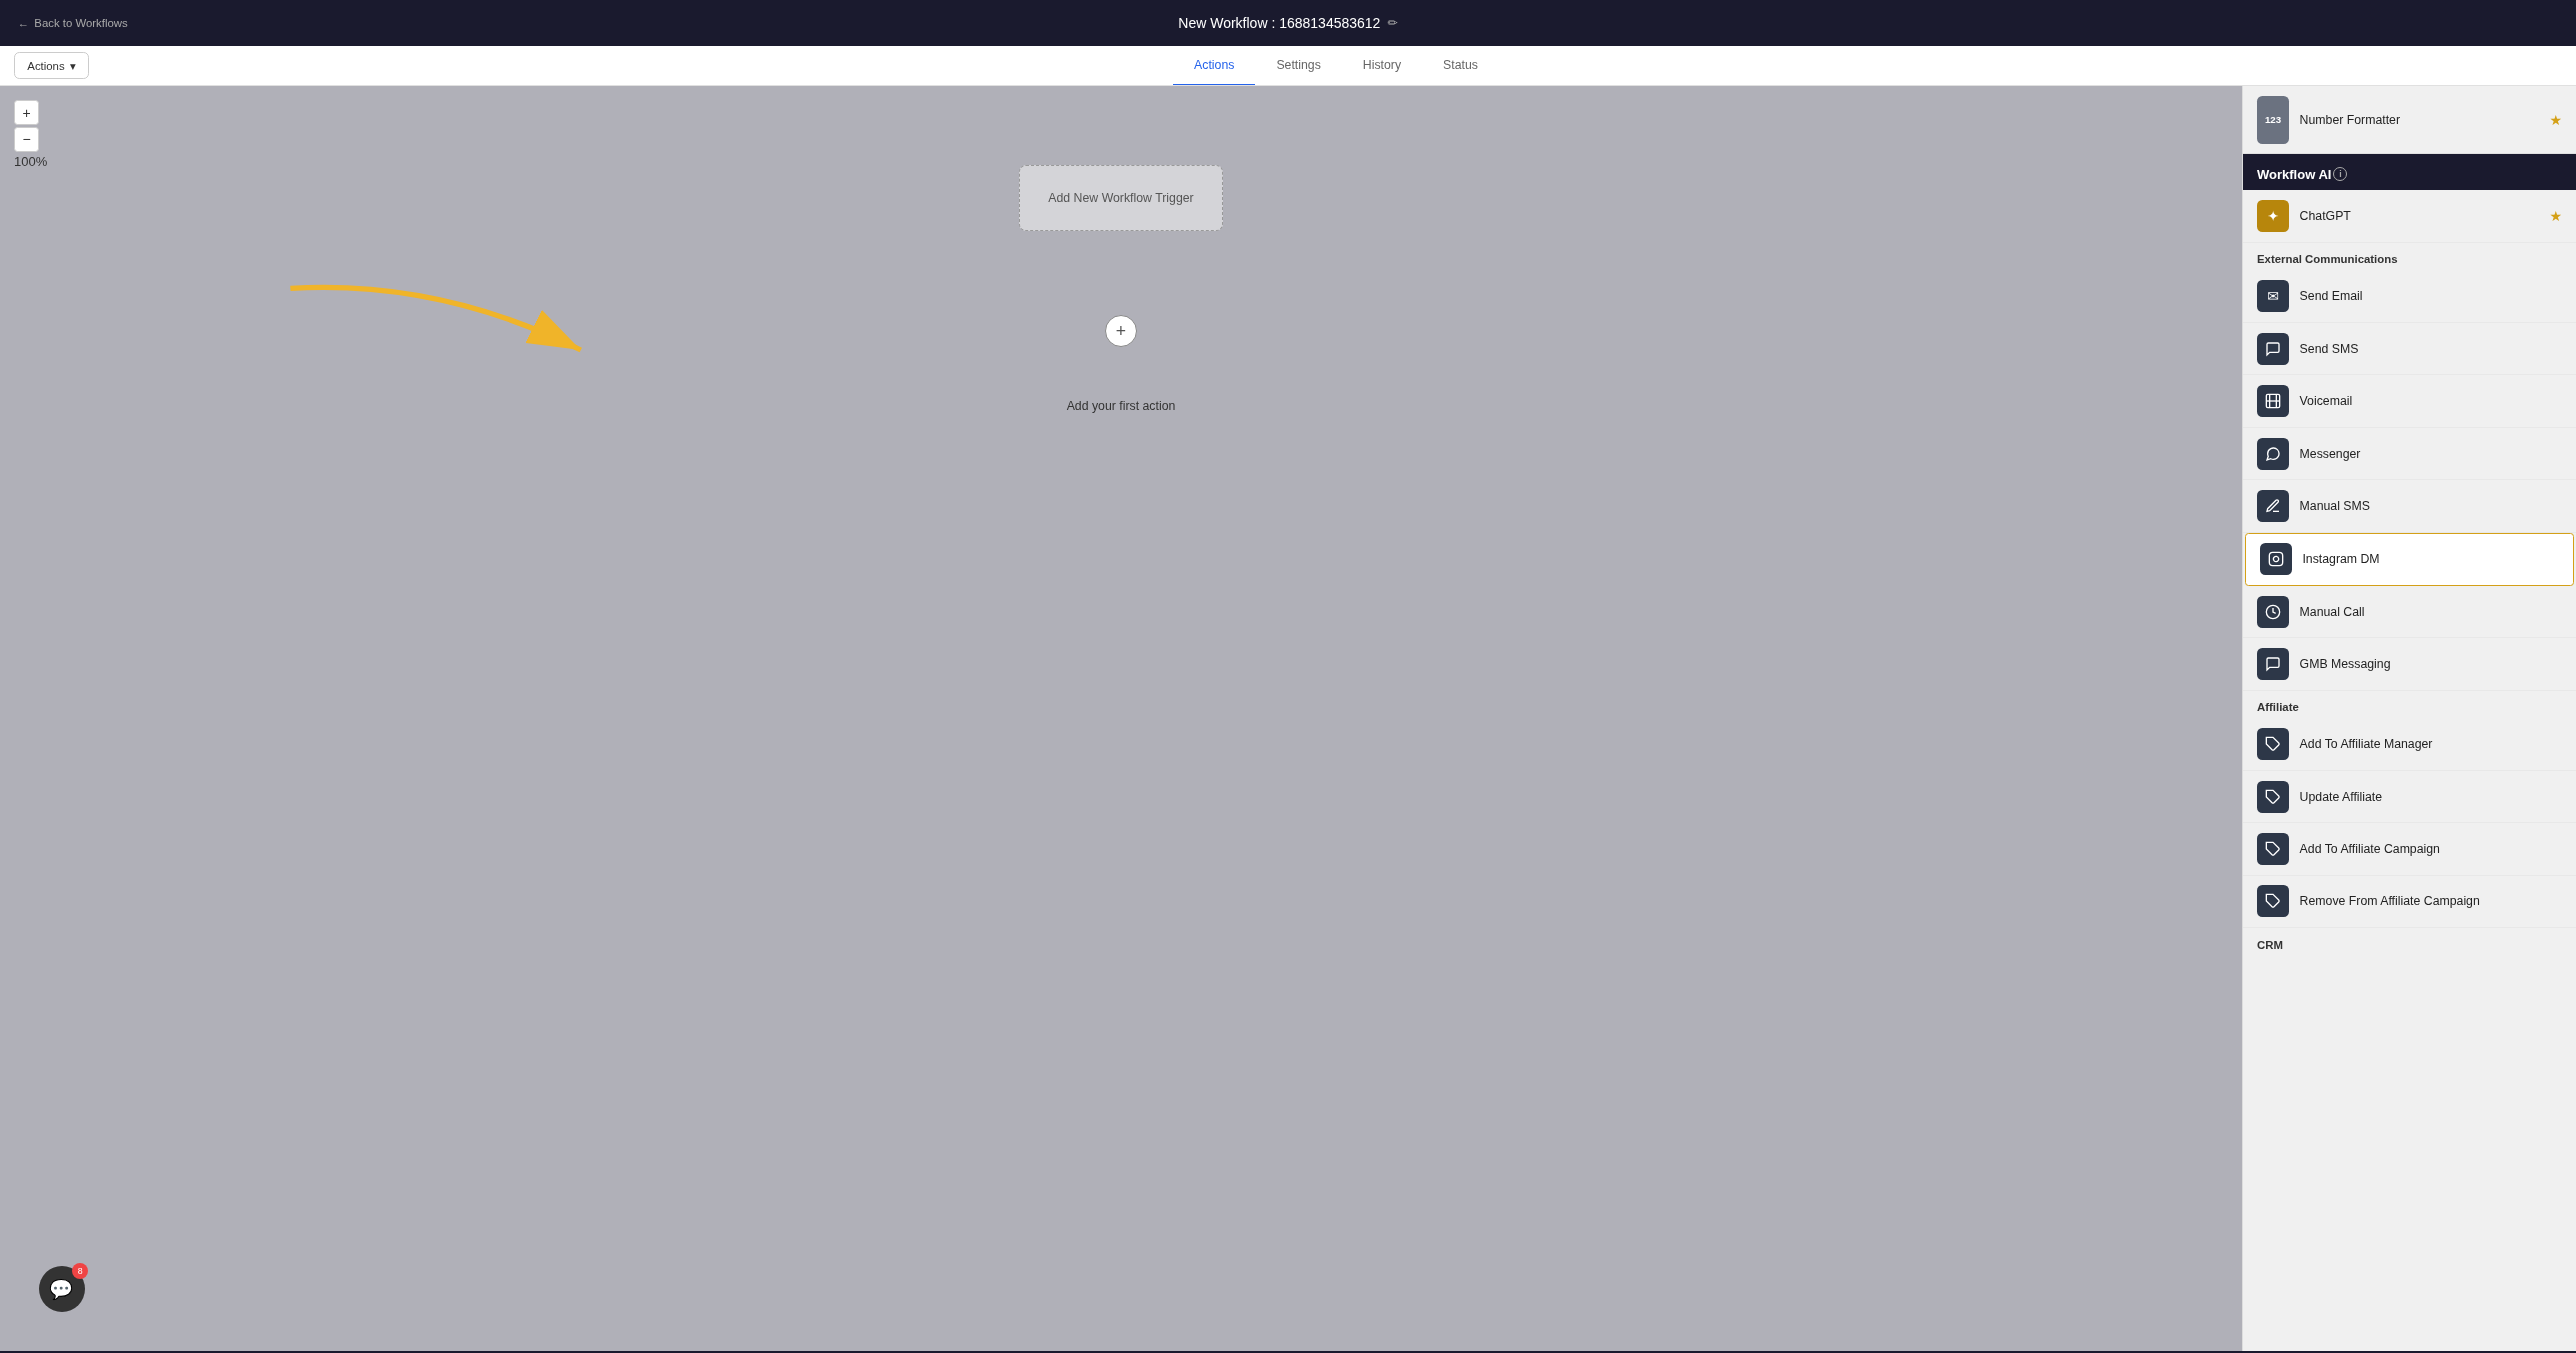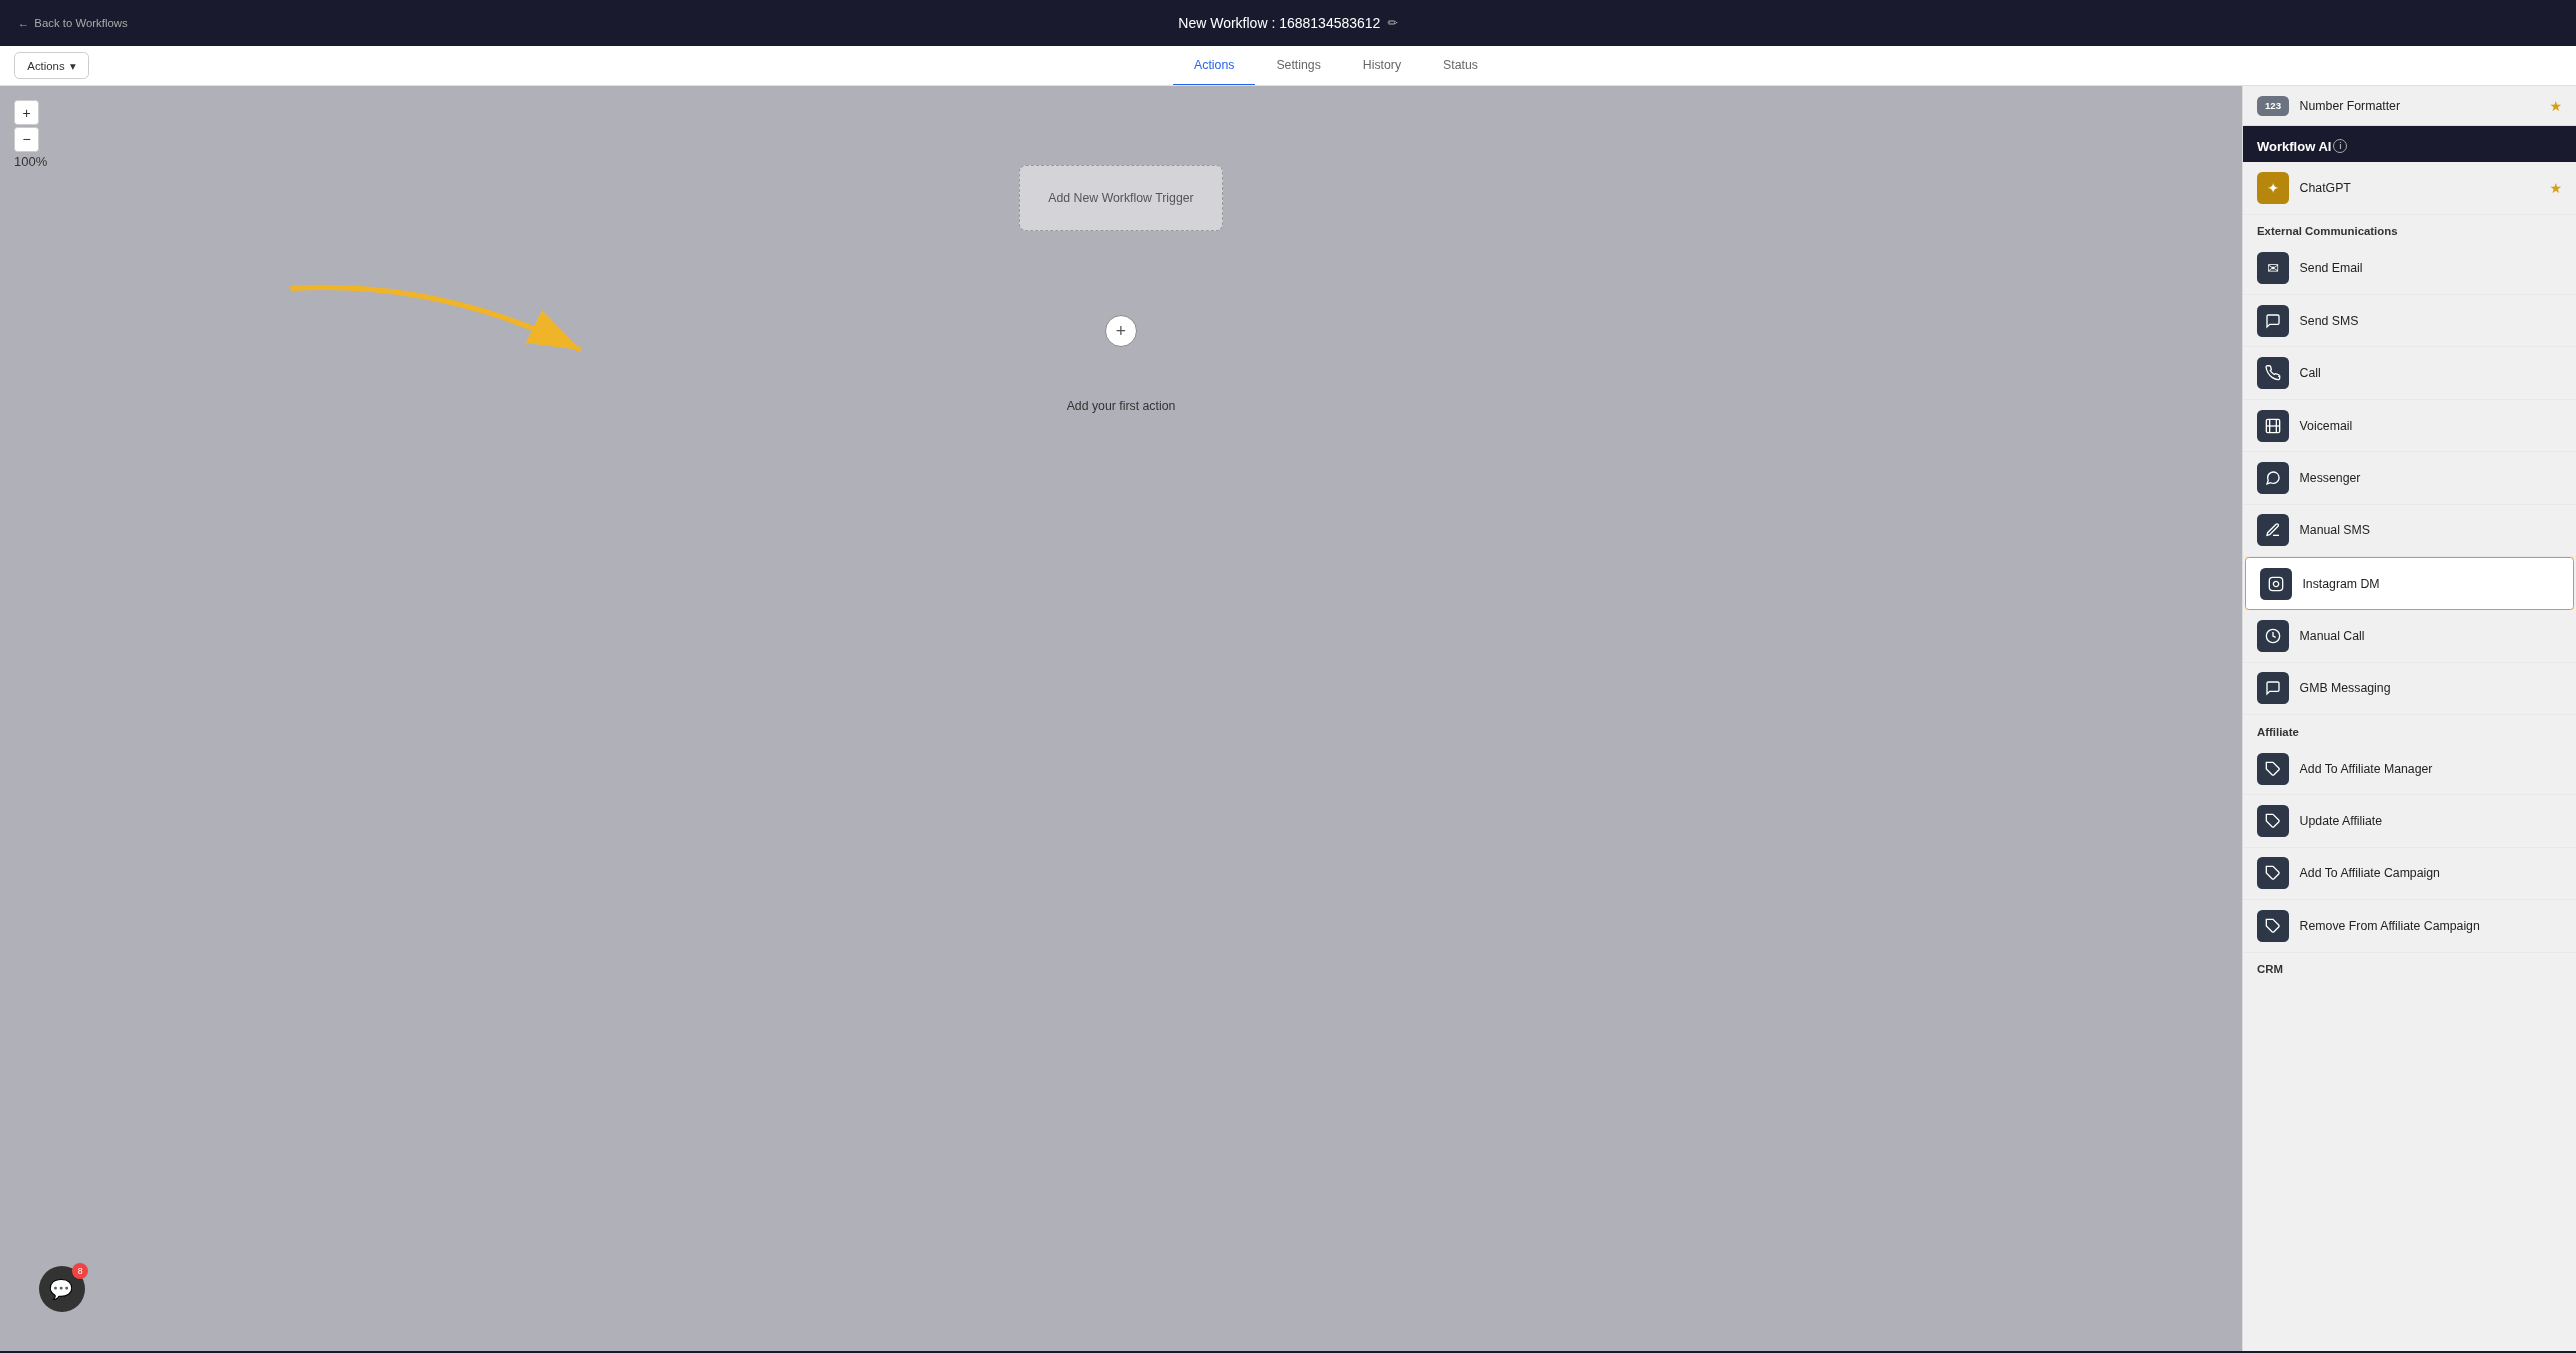--- a/index.html
+++ b/index.html
@@ -300,21 +300,21 @@
     .number-formatter-row {
       display: flex;
       align-items: center;
       gap: 10.6px;
       padding: 9.7px 14px;
       background: #f0f0f0;
       border-bottom: 0.9px solid #e0e0e0;
     }
     .num-icon {
       width: 32px;
-      height: 20px;
+      height: 48px;
       background: #6b7280;
       border-radius: 5.3px;
       display: flex;
       align-items: center;
       justify-content: center;
       color: #fff;
       font-size: 9.7px;
       font-weight: bold;
     }
 
@@ -429,28 +429,20 @@
 
       <div class="action-item">
         <div class="action-icon">
           <svg width="16" height="16" viewBox="0 0 24 24" fill="none" stroke="white" stroke-width="2">
               <path d="M21 15a2 2 0 0 1-2 2H7l-4 4V5a2 2 0 0 1 2-2h14a2 2 0 0 1 2 2z"></path>
             </svg>
         </div>
         <span class="action-label">Send SMS</span>
       </div>
 
-      <div class="action-item">
-        <div class="action-icon">
-          <svg width="16" height="16" viewBox="0 0 24 24" fill="none" stroke="white" stroke-width="2">
-              <path d="M22 16.92v3a2 2 0 0 1-2.18 2 19.79 19.79 0 0 1-8.63-3.07A19.5 19.5 0 0 1 4.69 12 19.79 19.79 0 0 1 1.61 3.38 2 2 0 0 1 3.6 1.18h3a2 2 0 0 1 2 1.72 12.84 12.84 0 0 0 .7 2.81 2 2 0 0 1-.45 2.11L7.91 8.27a16 16 0 0 0 6 6l.54-.54a2 2 0 0 1 2.11-.45 12.84 12.84 0 0 0 2.81.7A2 2 0 0 1 21 16.92z"></path>
-            </svg>
-        </div>
-        <span class="action-label">Call</span>
-      </div>
 
       <div class="action-item">
         <div class="action-icon">
           <svg width="16" height="16" viewBox="0 0 24 24" fill="none" stroke="white" stroke-width="2">
               <rect x="2" y="2" width="20" height="20" rx="2.18" ry="2.18"></rect>
               <line x1="7" y1="2" x2="7" y2="22"></line>
               <line x1="17" y1="2" x2="17" y2="22"></line>
               <line x1="2" y1="12" x2="22" y2="12"></line>
             </svg>
         </div>

